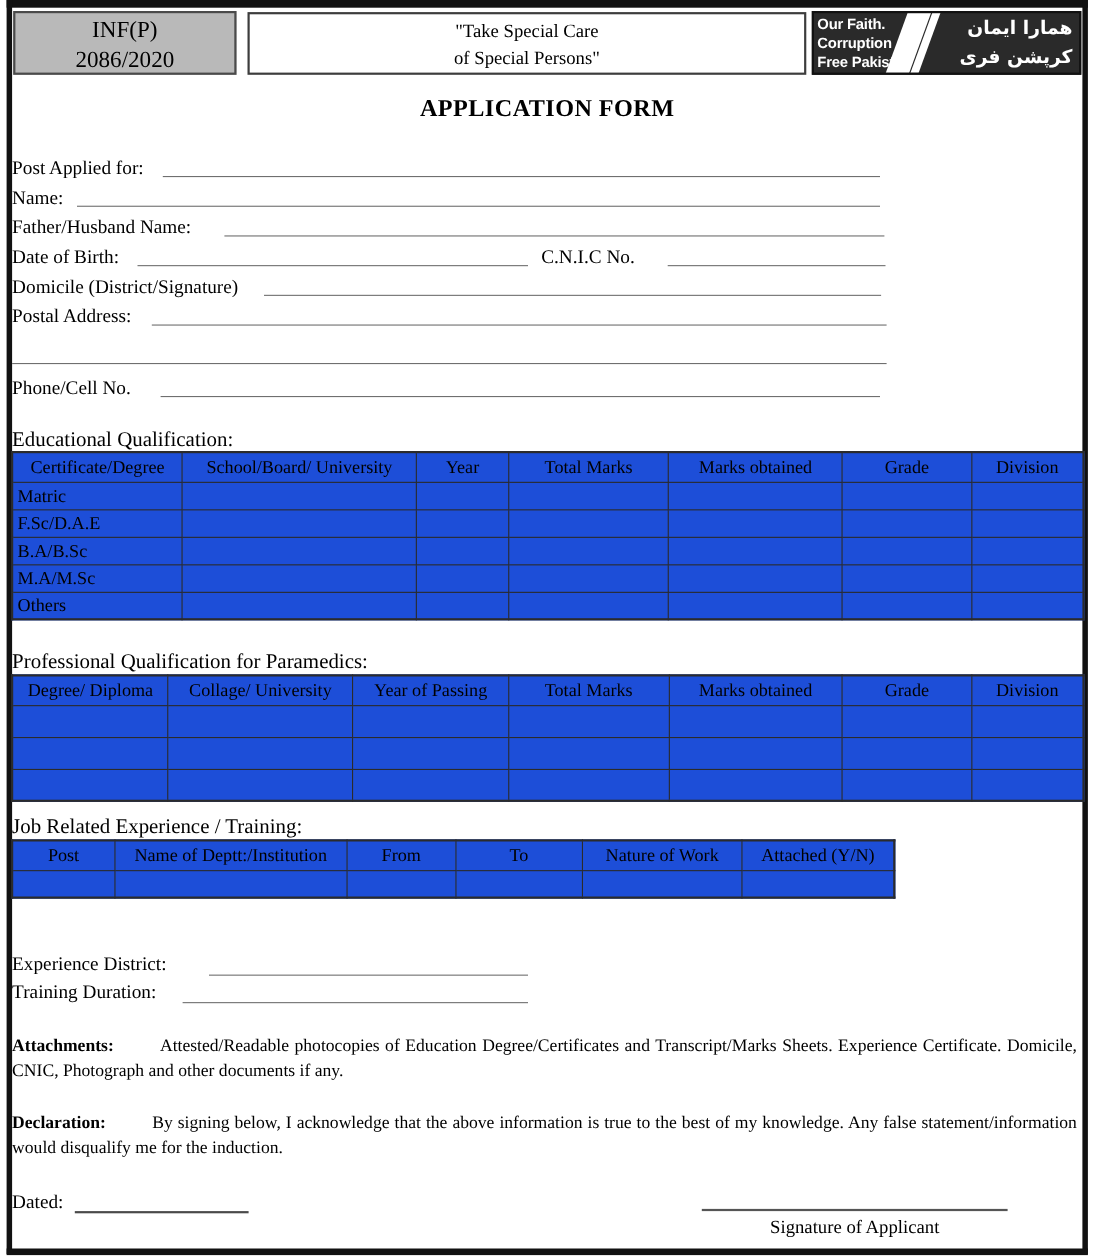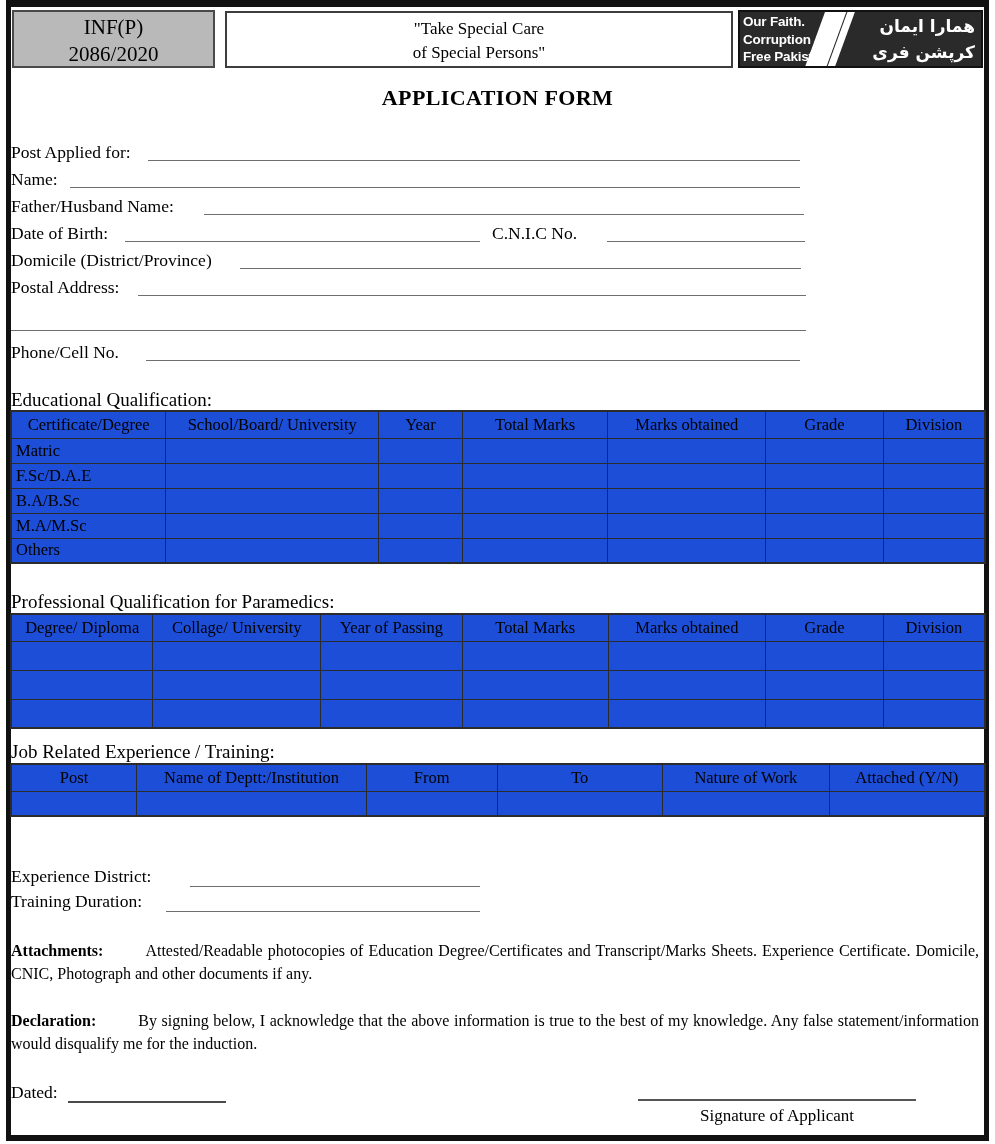--- a/index.html
+++ b/index.html
@@ -281,21 +281,21 @@
 
   <div class="fline" style="left:11px; top:196px;">Father/Husband Name:</div>
   <div class="rule" style="left:204px; top:214px; width:600px;"></div>
 
   <div class="fline" style="left:11px; top:223px;">Date of Birth:</div>
   <div class="rule" style="left:125px; top:241px; width:355px;"></div>
 
   <div class="fline" style="left:492px; top:223px;">C.N.I.C No.</div>
   <div class="rule" style="left:607px; top:241px; width:198px;"></div>
 
-  <div class="fline" style="left:11px; top:250px;">Domicile (District/Province)</div>
+  <div class="fline" style="left:11px; top:250px;">Domicile (District/Signature)</div>
   <div class="rule" style="left:240px; top:268px; width:561px;"></div>
 
   <div class="fline" style="left:11px; top:277px;">Postal Address:</div>
   <div class="rule" style="left:138px; top:295px; width:668px;"></div>
   <div class="rule" style="left:11px;  top:330px; width:795px;"></div>
 
   <div class="fline" style="left:11px; top:342px;">Phone/Cell No.</div>
   <div class="rule" style="left:146px; top:360px; width:654px;"></div>
 
   <div class="section-cap" style="left:11px; top:389px;">Educational Qualification:</div>
@@ -416,21 +416,21 @@
           <td style="height: 29px;"></td>
           <td style="height: 29px;"></td>
           <td style="height: 29px;"></td>
           <td style="height: 29px;"></td>
           <td style="height: 29px;"></td>
         </tr>
       </tbody>
   </table>
 
   <div class="section-cap" style="left:11px; top:741px;">Job Related Experience / Training:</div>
-  <table class="grid thickframe" id="experience-table" style="left:10px; top:763px; width:976px;">
+  <table class="grid thickframe" id="experience-table" style="left:10px; top:763px; width:804px;">
     <colgroup>
       <col style="width:126px">
         <col style="width:230px">
         <col style="width:131px">
       <col style="width:166px">
         <col style="width:167px">
         <col style="width:156px">
     </colgroup>
     <thead>
         <tr>

